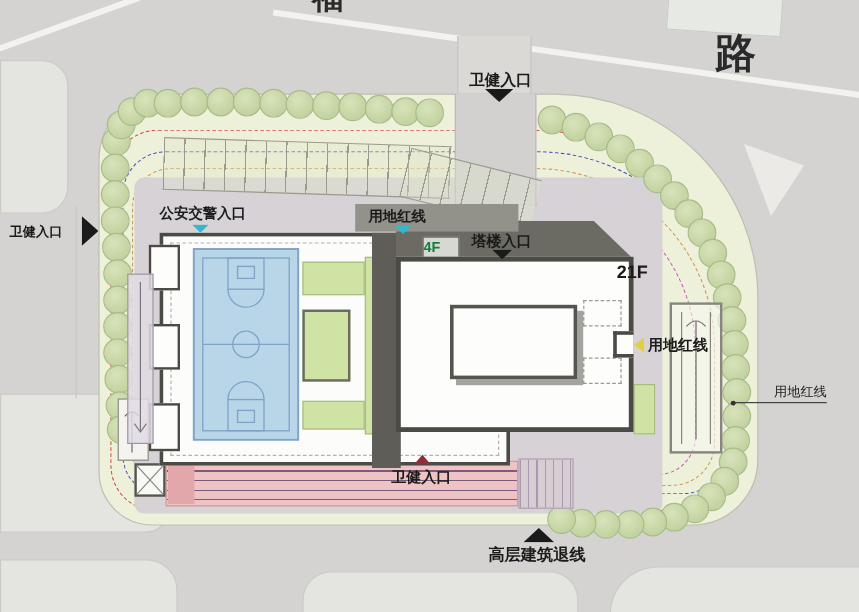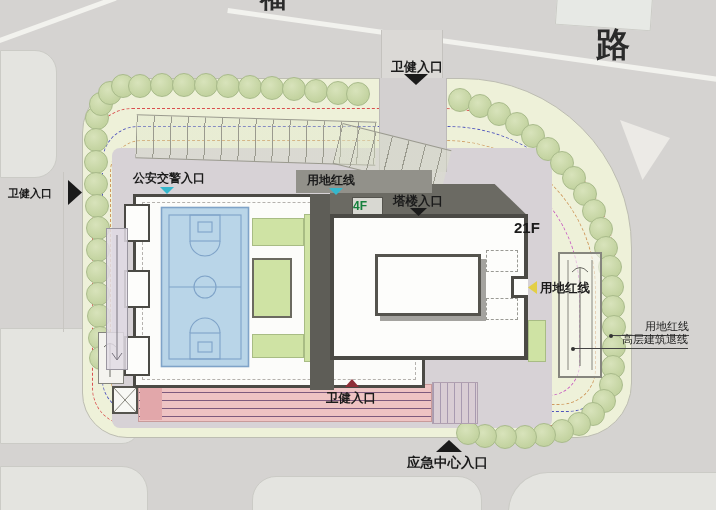--- a/index.html
+++ b/index.html
@@ -200,19 +200,18 @@
 
   <div class="t" style="left:393px;top:193px;font-size:12.5px;">塔楼入口</div>
   <div class="abs tri-down" style="left: 410px; top: 208px; width: 17px; height: 8px; background-color: rgb(26, 26, 26);"></div>
 
   <div class="t" style="left:540px;top:280px;font-size:12.5px;">用地红线</div>
   <div class="abs tri-left" style="left: 528px; top: 281px; width: 9px; height: 13px; background-color: rgb(227, 207, 69);"></div>
 
   <div class="t" style="left:326px;top:390px;font-size:12.5px;">卫健入口</div>
   <div class="abs tri-up" style="left: 345px; top: 379px; width: 14px; height: 8px; background-color: rgb(142, 47, 56);"></div>
 
-  <div class="t" style="left:407px;top:454px;font-size:13.5px;">应急中心入口</div>
+  <div class="t" style="left:407px;top:454px;font-size:13.5px;">高层建筑退线</div>
   <div class="abs tri-up" style="left: 436px; top: 440px; width: 26px; height: 12px; background-color: rgb(26, 26, 26);"></div>
 
   <div class="leg" style="left:611px;top:296px;width:78px;margin-top:23px;"><span>用地红线</span></div>
-  <div class="leg" style="left:573px;top:332px;width:115px;"><span>高层建筑退线</span></div>
 
 </div>
 
 </body></html>

